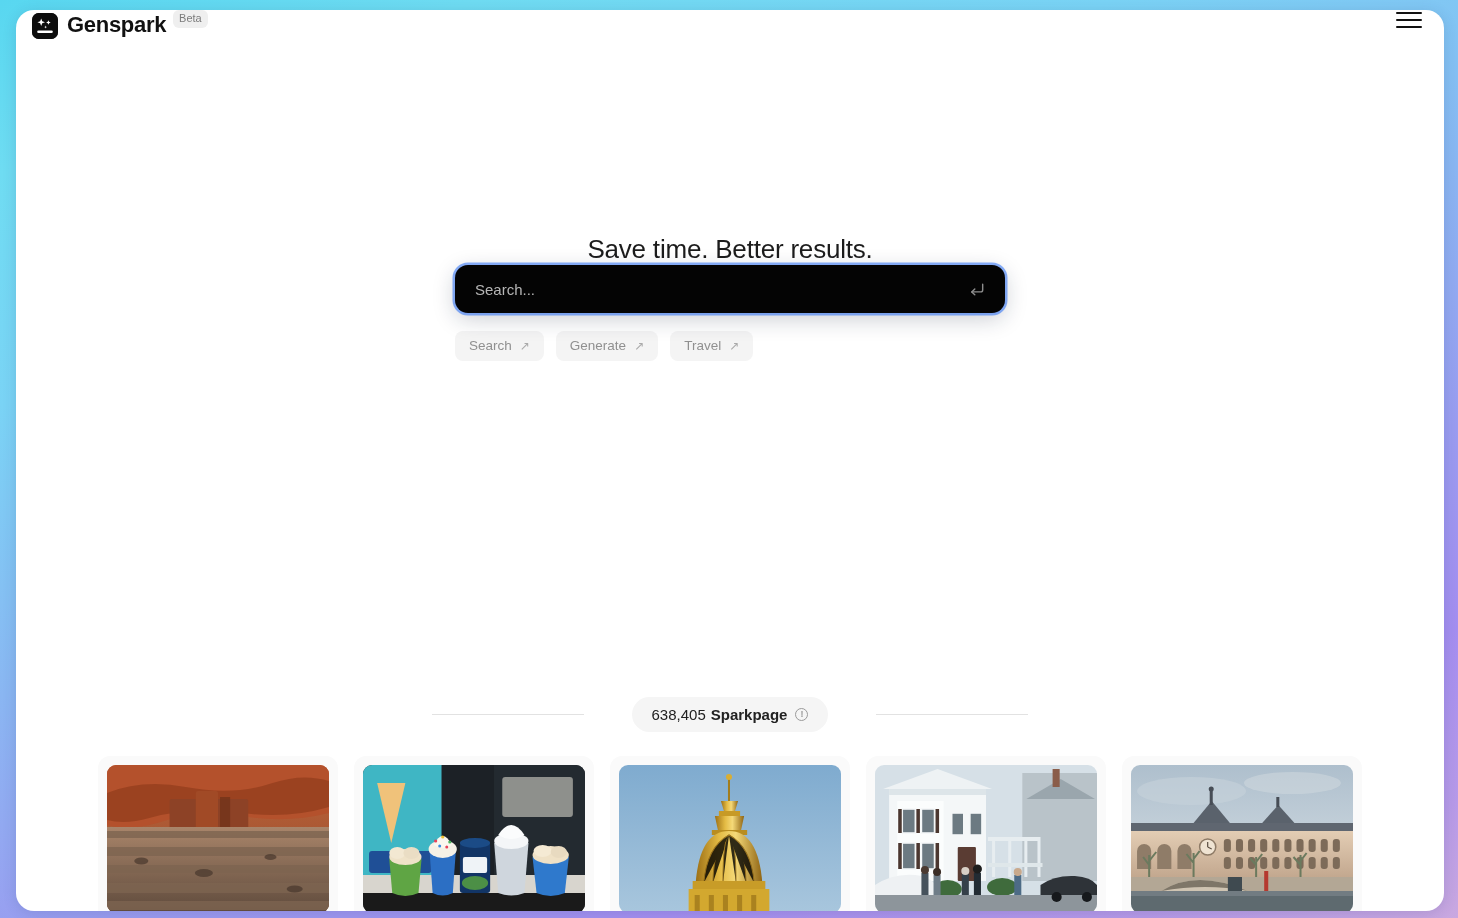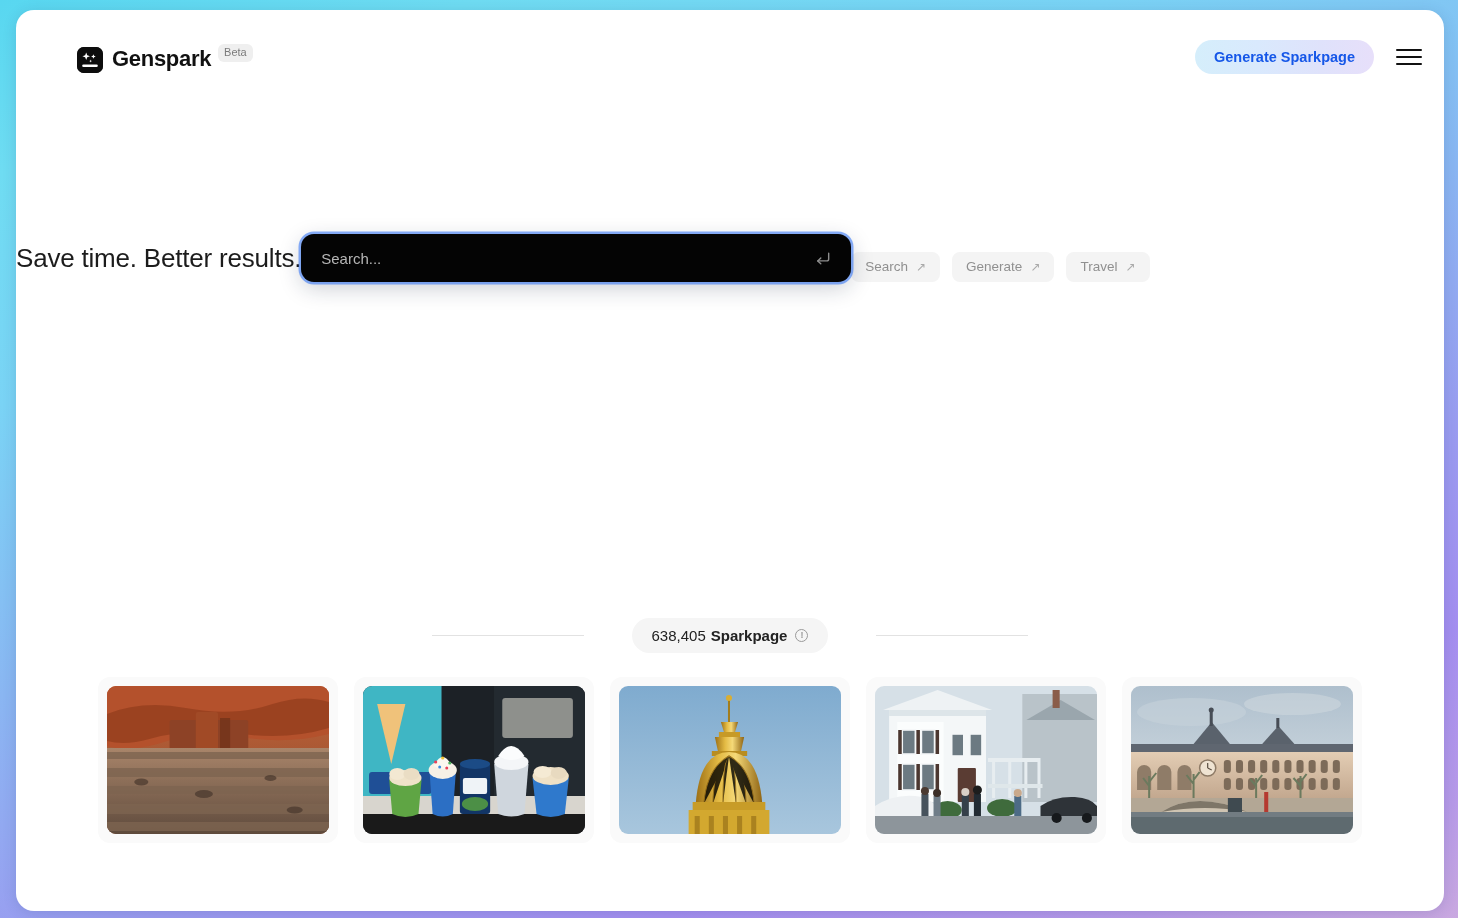--- a/index.html
+++ b/index.html
@@ -34,24 +34,23 @@
     background: #ffffff;
     border-radius: 18px;
     overflow: hidden;
     box-shadow: 0 2px 14px rgba(40,60,110,0.16);
   }
 
   
   #top-bar {
     height: 64px;
     display: flex;
-    align-items: flex-end;
+    align-items: flex-start;
     justify-content: space-between;
     padding: 0 14px 0 14px;
-    margin-left: 45px;
   }
 
   .brand-area {
     display: flex;
     align-items: flex-start;
     gap: 9px;
     padding-left: 2px;
   }
 
   .logo-mark {
@@ -117,21 +116,21 @@
     display: block;
     height: 1.6px;
     background: #111;
     border-radius: 1px;
   }
 
   
   #hero {
     padding-top: 160px;
     display: flex;
-    flex-direction: row;
+    flex-direction: column;
     align-items: center;
   }
 
   #page-title {
     font-size: 26px;
     font-weight: 400;
     color: #1c1c1c;
     letter-spacing: -0.2px;
   }
 
@@ -290,21 +289,20 @@
           <path d="M16.4 7.2 L17.05 8.85 L18.7 9.5 L17.05 10.15 L16.4 11.8 L15.75 10.15 L14.1 9.5 L15.75 8.85 Z" fill="#ffffff"></path>
           <path d="M13.6 12.6 L14.0 13.65 L15.05 14.05 L14.0 14.45 L13.6 15.5 L13.2 14.45 L12.15 14.05 L13.2 13.65 Z" fill="#ffffff"></path>
           <rect x="5.2" y="17.4" width="15.6" height="2.6" rx="1.3" fill="#ffffff"></rect>
         </svg>
       </span>
       <span class="brand-name">Genspark</span>
       <span class="beta-badge">Beta</span>
     </div>
 
     <div class="header-right">
-      <button id="generate-sparkpage-button">Generate Sparkpage</button>
       <div id="hamburger-menu">
         <span></span>
         <span></span>
         <span></span>
       </div>
     </div>
   </div>
 
   <div id="hero">
 

